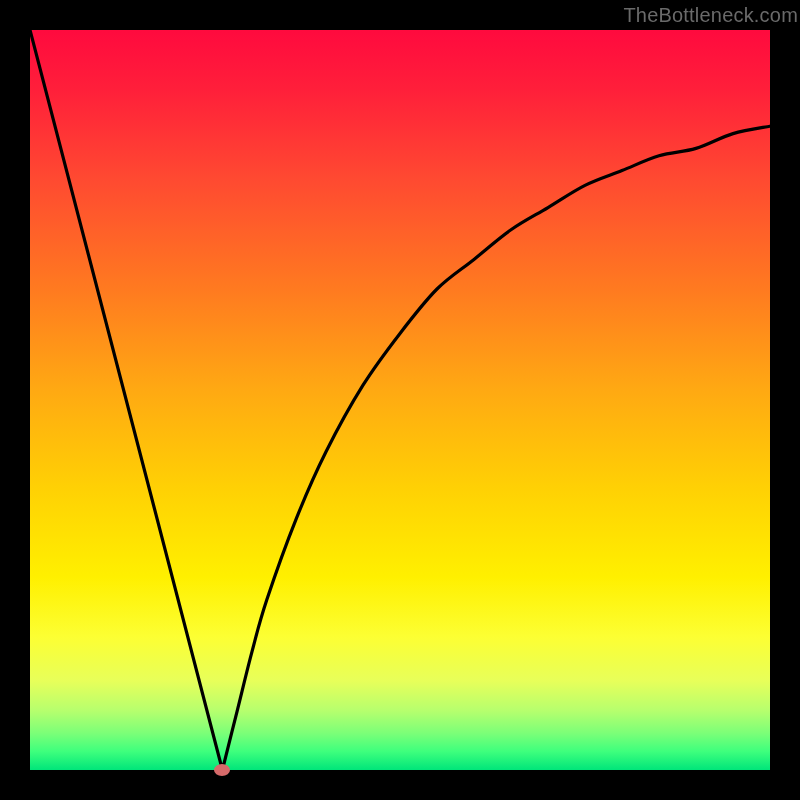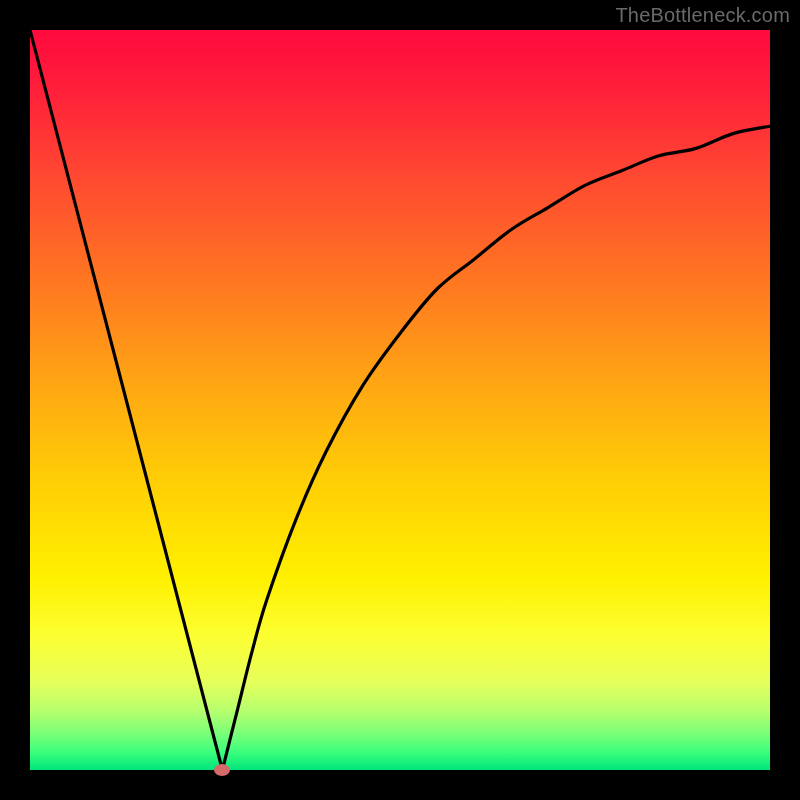--- a/index.html
+++ b/index.html
@@ -37,21 +37,21 @@
       #e7ff5a 88%,
       #b6ff6e 92%,
       #7cff78 95%,
       #3eff7d 97.5%,
       #00e57a 100%
     );
   }
   .credit {
     position: absolute;
     top: 4px;
-    right: 10px;
+    right: 2px;
     color: #6a6a6a;
     font-size: 20px;
     font-weight: 500;
     letter-spacing: 0.2px;
   }
   svg.curve {
     position: absolute;
     left: 0;
     top: 0;
     width: 740px;

